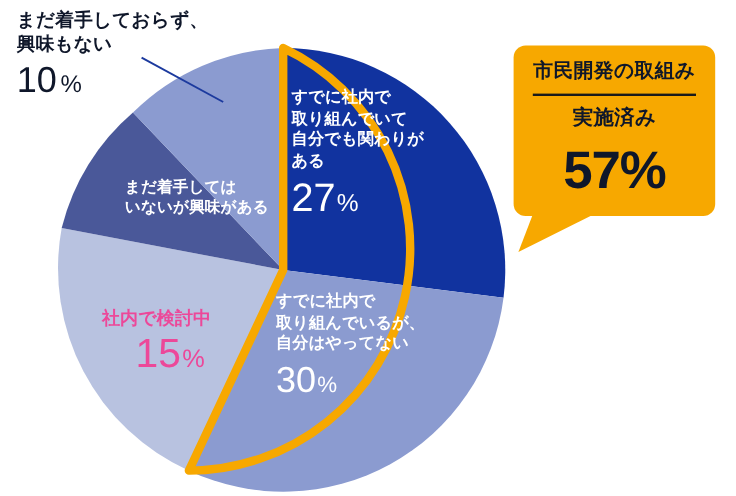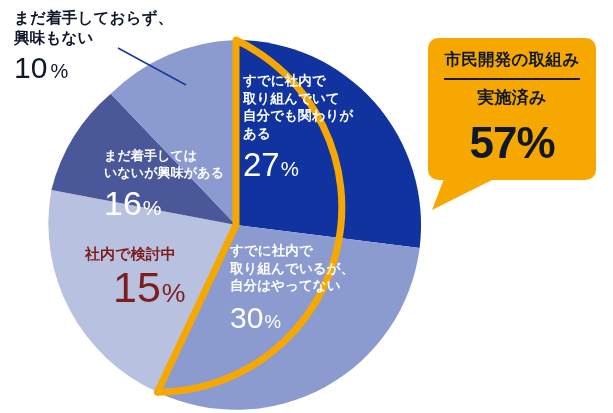--- a/index.html
+++ b/index.html
@@ -111,30 +111,30 @@
     margin-left: 28px;
   }
   .label-16 .sl-text { font-size: 13px; }
   .label-16 .sl-num {
     font-size: 34px;
     margin-top: 4px;
   }
 
   .label-15 {
     left: 85px;
-    top: 244px;
+    top: 256px;
     width: 140px;
-    color: #7f1d1d;
+    color: #ec4899;
   }
   .label-15 .sl-text {
     font-size: 15px;
     font-weight: 700;
   }
   .label-15 .sl-num {
-    font-size: 43px;
+    font-size: 34px;
     margin-top: 2px;
     margin-left: 28px;
   }
 
   
   .callout {
     position: absolute;
     left: 428px;
     top: 38px;
     width: 168px;
@@ -211,21 +211,20 @@
   <div class="slice-label label-30">
     <span class="sl-text">すでに社内で</span>
     <span class="sl-text">取り組んでいるが、</span>
     <span class="sl-text">自分はやってない</span>
     <span class="sl-num"><span>30</span><span class="pct">%</span></span>
   </div>
 
   <div class="slice-label label-16">
     <span class="sl-text">まだ着手しては</span>
     <span class="sl-text">いないが興味がある</span>
-    <span class="sl-num"><span>16</span><span class="pct">%</span></span>
   </div>
 
   <div class="slice-label label-15">
     <span class="sl-text">社内で検討中</span>
     <span class="sl-num"><span>15</span><span class="pct">%</span></span>
   </div>
 
   <div class="callout">
     <div class="callout-title">市民開発の取組み</div>
     <div class="callout-rule"></div>

